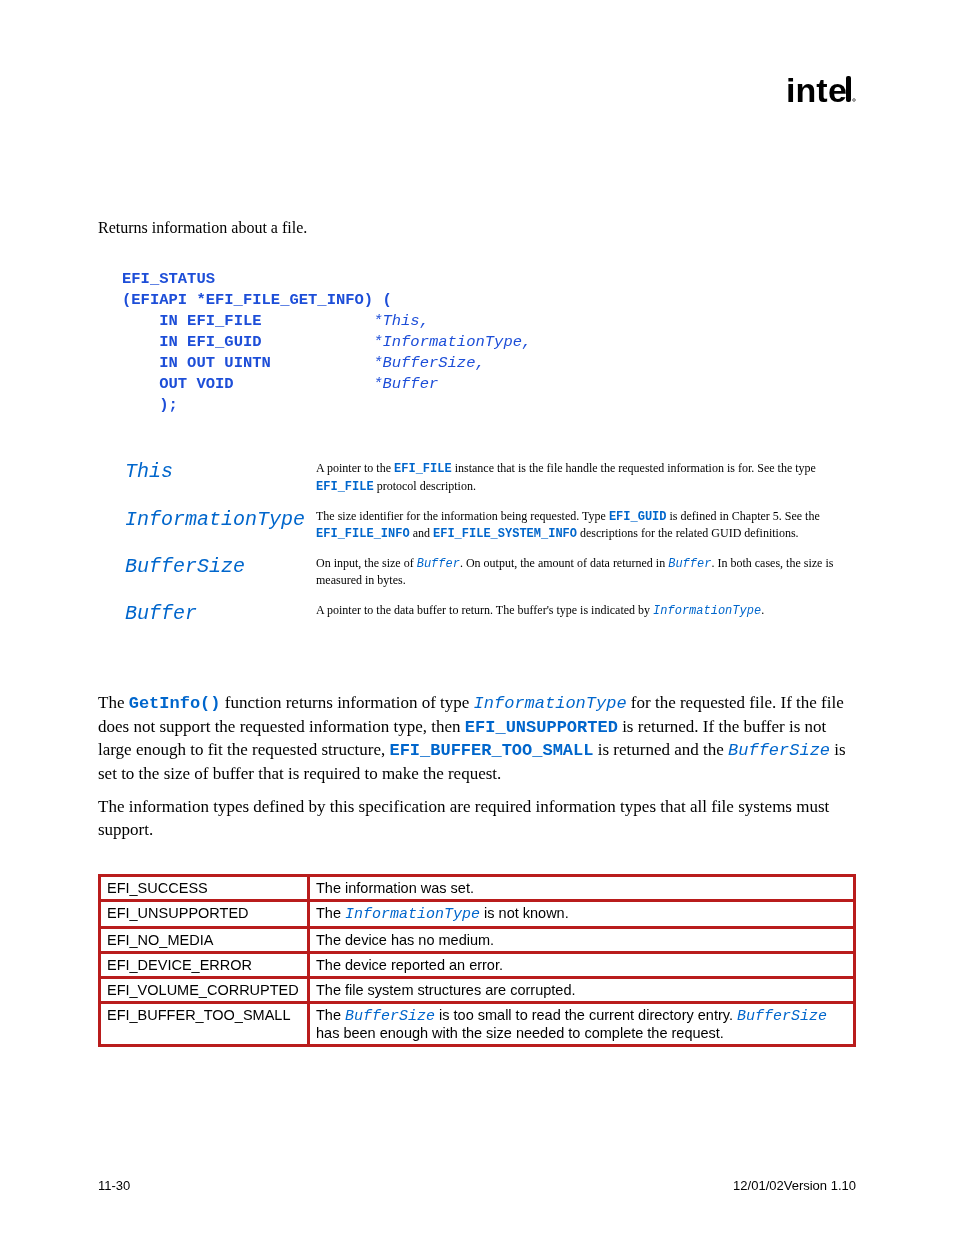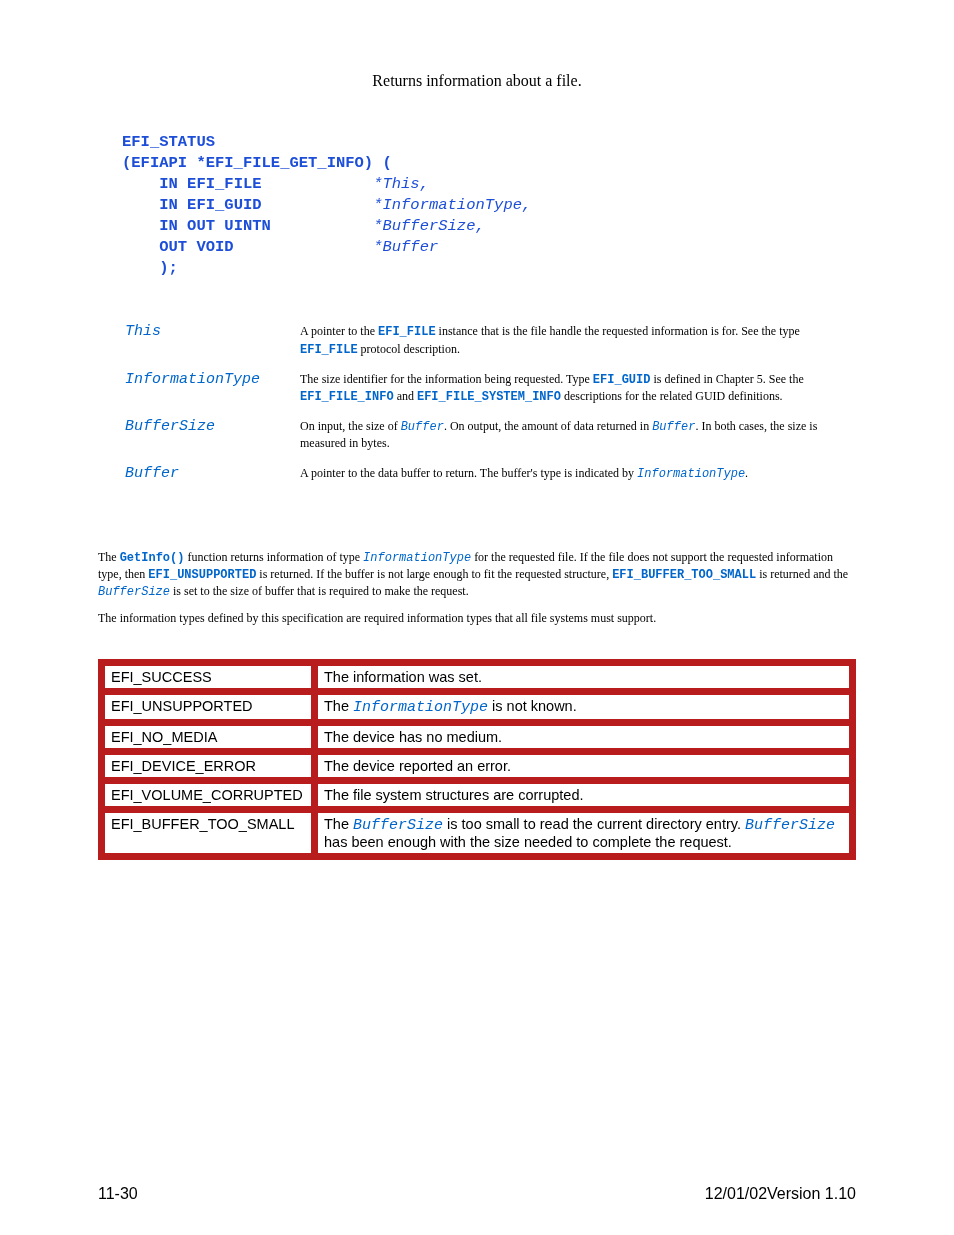--- a/index.html
+++ b/index.html
@@ -18,22 +18,21 @@
   }
   .header {
     text-align: right;
     margin-bottom: 105px;
   }
   .intel-logo {
     display: inline-block;
   }
   .summary-text {
     font-size: 16px;
-    margin-bottom: 42px;
-    text-align: center;
+    margin-bottom: 32px;
   }
   .code-block {
     font-family: 'Courier New', monospace;
     font-size: 15.5px;
     font-weight: bold;
     white-space: pre;
     color: #1d4ed8;
     margin-left: 24px;
     margin-bottom: 42px;
     line-height: 1.35;
@@ -47,85 +46,95 @@
     margin-bottom: 55px;
   }
   .params-table td {
     vertical-align: top;
     padding-bottom: 10px;
   }
   .params-table td.param-name {
     font-family: 'Courier New', monospace;
     font-style: italic;
     color: #0066cc;
-    font-size: 15px;
+    font-size: 20px;
     width: 164px;
     padding-right: 8px;
   }
   .params-table td.param-desc {
     font-size: 12px;
     line-height: 1.35;
   }
   .mono-bold {
     font-family: 'Courier New', monospace;
     font-weight: bold;
     color: #0066cc;
   }
   .mono-ita {
     font-family: 'Courier New', monospace;
     font-style: italic;
     color: #0066cc;
   }
   .description {
-    font-size: 12px;
+    font-size: 17px;
     line-height: 1.35;
     margin-bottom: 32px;
   }
   .description p {
     margin: 0 0 10px 0;
   }
   .status-table {
     border-collapse: collapse;
     width: 100%;
     font-size: 14.5px;
   }
   .status-table td {
-    border: 7px solid #b91c1c;
+    border: 3px solid #b91c1c;
     padding: 3px 6px;
     vertical-align: top;
   }
   .status-table td.status-code {
     font-family: Arial, sans-serif;
     width: 194px;
     white-space: nowrap;
   }
   .status-table td.status-desc {
     font-family: Arial, sans-serif;
     margin-top: 32px;
   }
   .status-table .mono-ita {
     font-size: 15px;
   }
   .footer {
     position: absolute;
-    bottom: 54px;
+    bottom: 64px;
     left: 98px;
     right: 98px;
-    font-size: 16px;
+    font-size: 13px;
     font-family: Arial, sans-serif;
   }
   .footer-left { float: left; }
   .footer-center { text-align: right; }
   .footer-right { float: right; }
 </style>
 </head>
 <body>
 
 <div class="page">
 
+  <div class="header">
+    <span class="intel-logo">
+      <svg width="70" height="38" viewBox="0 0 70 38">
+        <text x="0" y="30" font-family="Arial,Helvetica,sans-serif" font-weight="bold" font-size="34" fill="#000">int</text>
+        <text x="42" y="30" font-family="Arial,Helvetica,sans-serif" font-weight="bold" font-size="34" fill="#000">e</text>
+        <rect x="60" y="4" width="5" height="26" fill="#000" rx="2"></rect>
+        <circle cx="68" cy="28" r="1.3" fill="none" stroke="#000" stroke-width="0.6"></circle>
+      </svg>
+    </span>
+  </div>
 
   <div class="summary-text">Returns information about a file.</div>
 
   <div class="code-block"><span>EFI_STATUS</span>
 <span>(EFIAPI *EFI_FILE_GET_INFO) (</span>
     <span>IN EFI_FILE            </span><span class="ita">*This,</span>
     <span>IN EFI_GUID            </span><span class="ita">*InformationType,</span>
     <span>IN OUT UINTN           </span><span class="ita">*BufferSize,</span>
     <span>OUT VOID               </span><span class="ita">*Buffer</span>
     <span>);</span></div>

